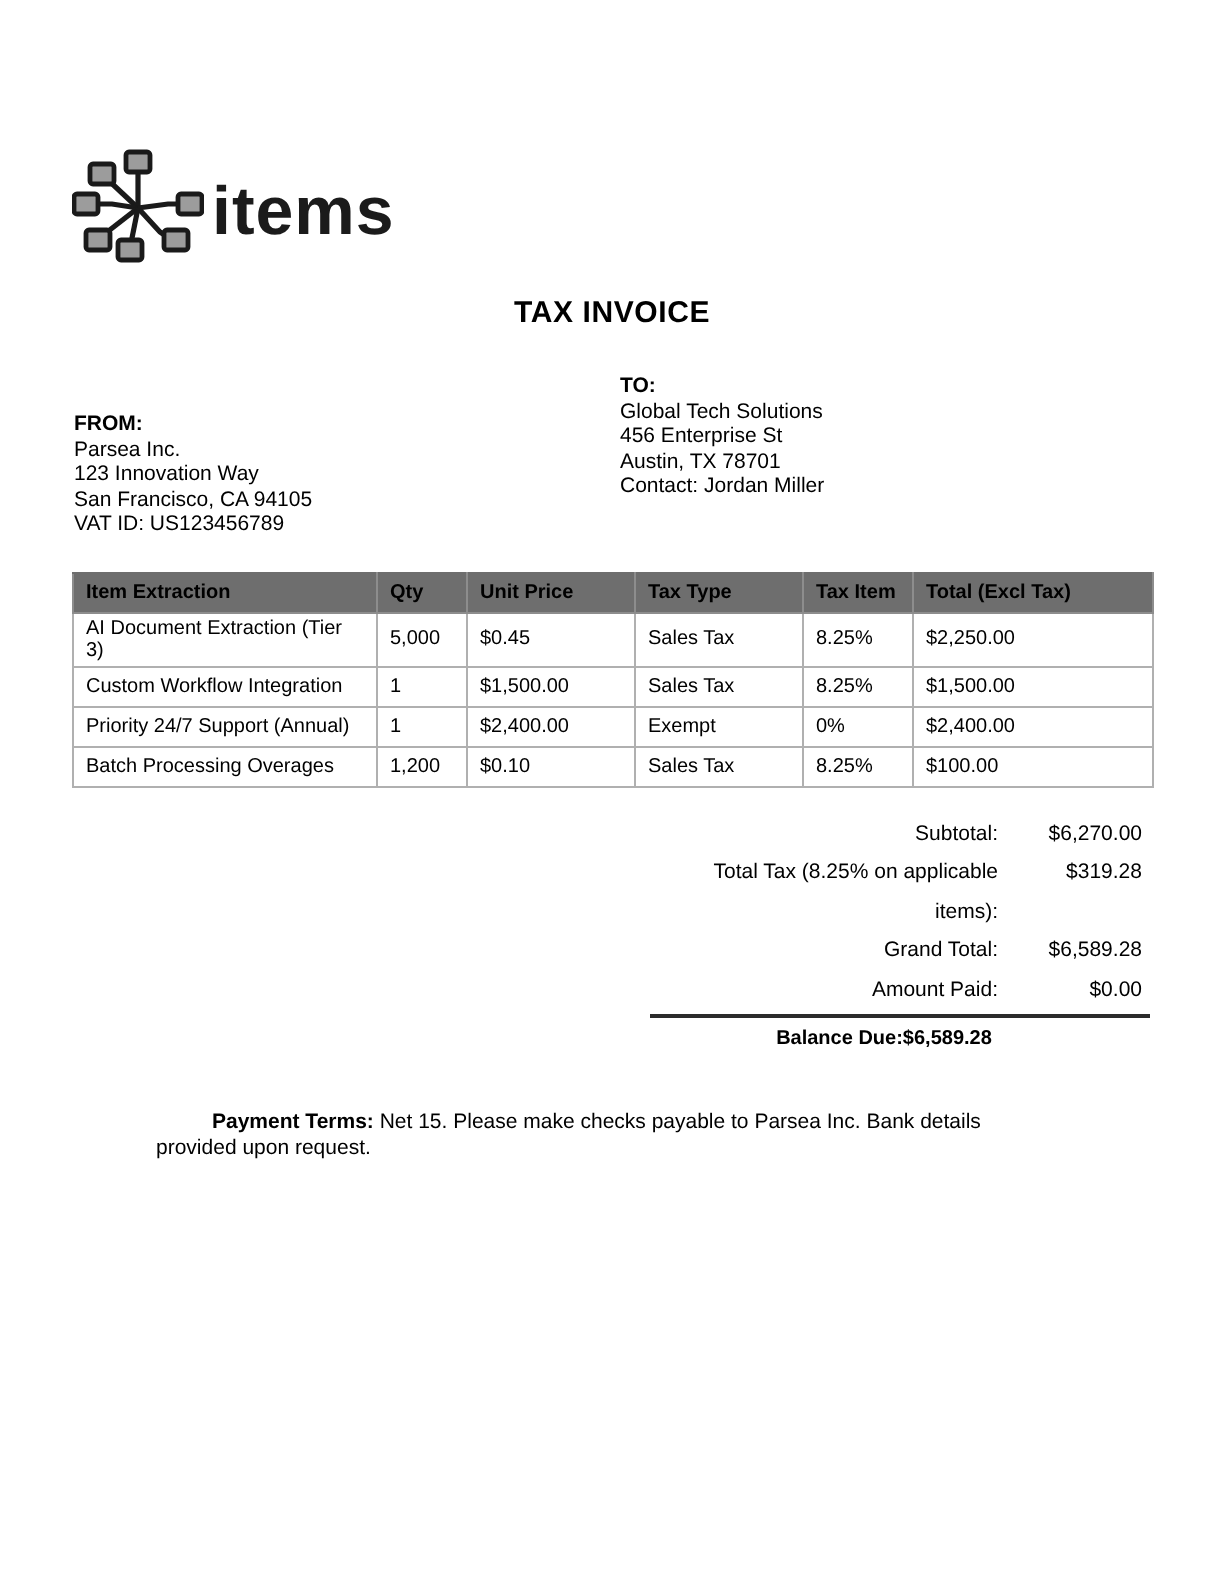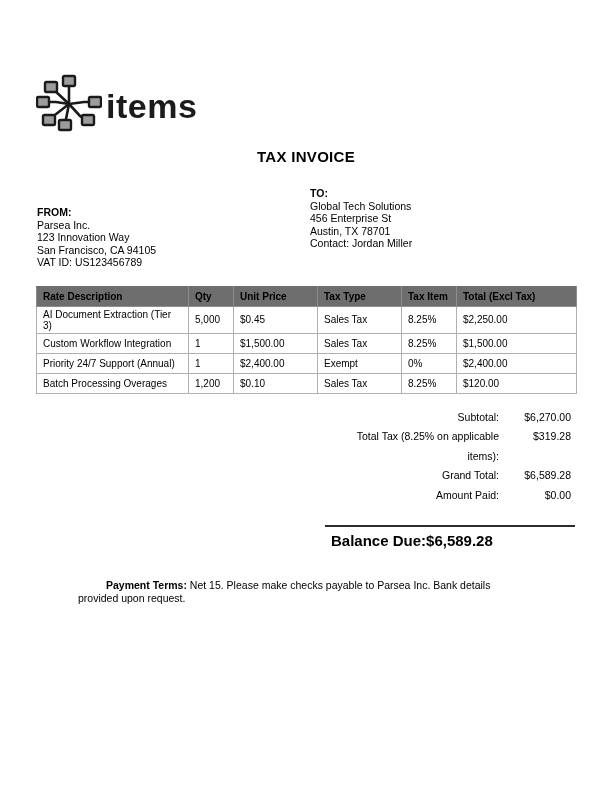--- a/index.html
+++ b/index.html
@@ -93,26 +93,26 @@
   }
   .totals-row {
     display: flex;
     justify-content: flex-end;
     line-height: 19.5px;
   }
   .totals-row .t-label { text-align: right; flex: 1; padding-right: 0; }
   .totals-row .t-value { width: 76px; text-align: right; padding-right: 4px; }
   .balance-row {
     display: flex;
-    justify-content: flex-start;
+    justify-content: center;
     border-top: 2px solid #2b2b2b;
-    margin-top: 20px;
+    margin-top: 2px;
     padding: 5px 0 0 6px;
     font-weight: bold;
-    font-size: 15px;
+    font-size: 10px;
   }
   .balance-row .b-value { padding-right: 22px; }
   
   .terms {
     margin: 30px 98px 0 78px;
     font-size: 10.5px;
     line-height: 13px;
   }
   .terms b { font-weight: bold; padding-left: 28px; }
 </style>
@@ -172,21 +172,21 @@
     <colgroup>
       <col class="c1">
         <col class="c2">
         <col class="c3">
         <col class="c4">
         <col class="c5">
         <col class="c6">
     </colgroup>
     <thead>
       <tr>
-        <th>Rate Description</th>
+        <th>Item Extraction</th>
         <th>Qty</th>
         <th>Unit Price</th>
         <th>Tax Type</th>
         <th>Tax Item</th>
         <th>Total (Excl Tax)</th>
       </tr>
     </thead>
     <tbody>
       <tr>
         <td>AI Document Extraction (Tier 3)</td>
@@ -211,21 +211,21 @@
         <td>Exempt</td>
         <td>0%</td>
         <td>$2,400.00</td>
       </tr>
       <tr>
         <td>Batch Processing Overages</td>
         <td>1,200</td>
         <td>$0.10</td>
         <td>Sales Tax</td>
         <td>8.25%</td>
-        <td>$120.00</td>
+        <td>$100.00</td>
       </tr>
     </tbody>
   </table>
 
   <div class="totals">
     <div class="totals-row">
       <span class="t-label">Subtotal:</span>
       <span class="t-value">$6,270.00</span>
     </div>
     <div class="totals-row">

